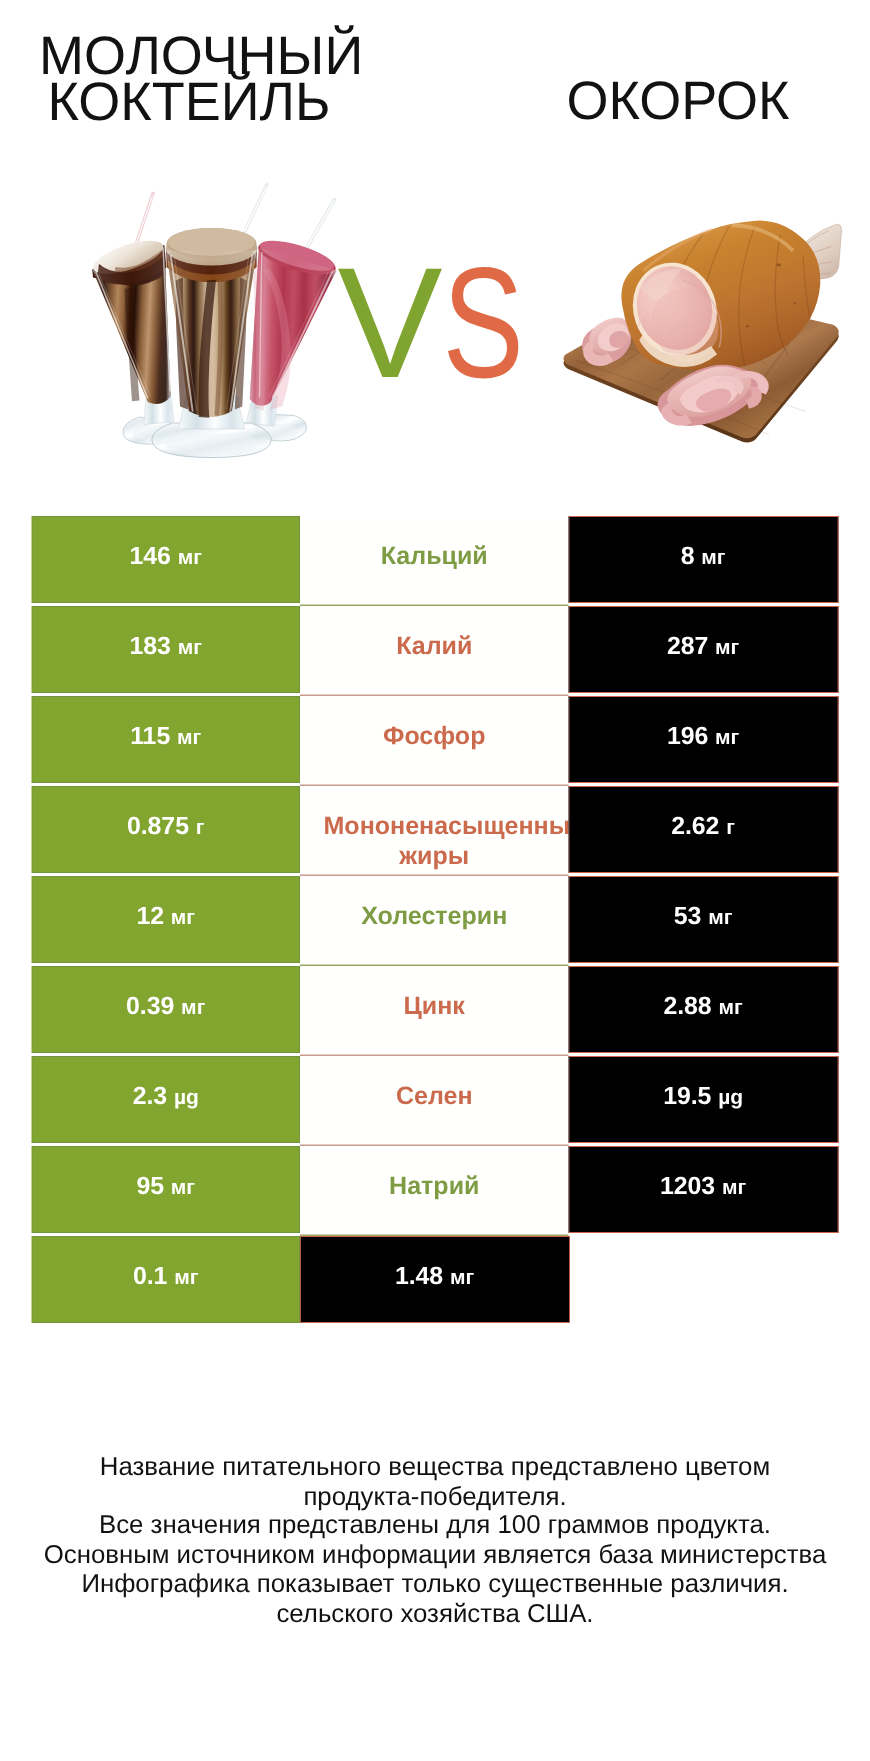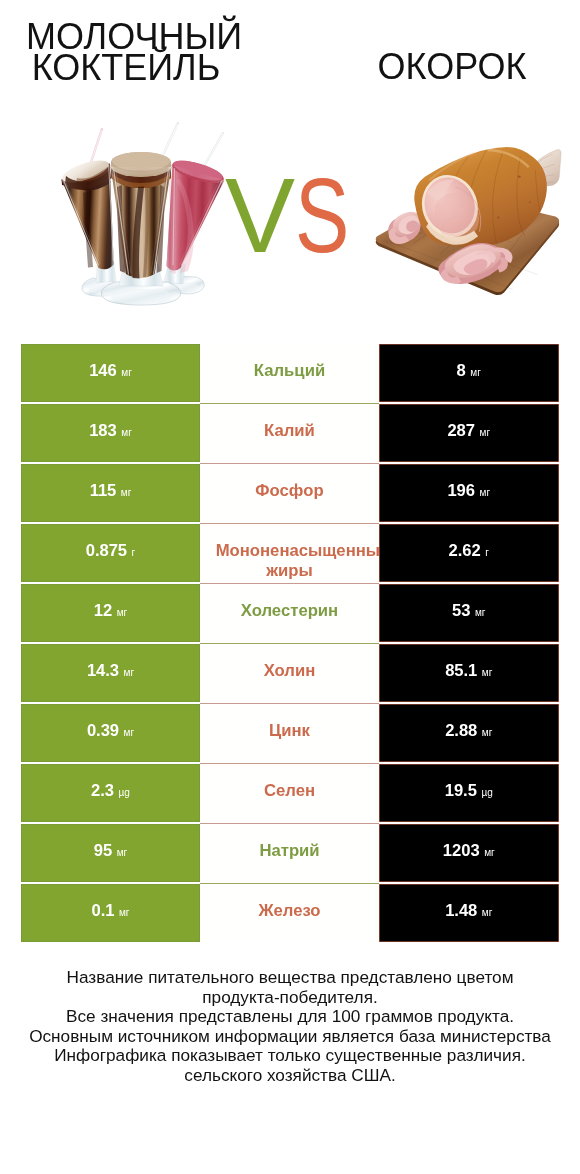--- a/index.html
+++ b/index.html
@@ -25,21 +25,21 @@
   .table{position:absolute;left:21px;top:344px;width:537.5px;}
   .row{position:relative;height:58.2px;margin-bottom:1.83px;display:flex;overflow:visible;}
   .cell{height:58.2px;display:flex;align-items:center;justify-content:center;box-sizing:border-box;position:relative;}
   .c-left{width:179px;background:#82a530;color:#ffffff;box-shadow:inset 0 0 0 0.6px #72933f;}
   .c-mid{width:179px;background:#fffffd;position:relative;z-index:1;}
   .c-mid:after{content:"";position:absolute;left:0;right:0;bottom:-1.8px;height:1px;background:#9aa861;}
   .c-mid.ob:after{background:#c79c8e;}
   
   .c-right{width:179.5px;background:#000000;color:#ffffff;z-index:2;box-shadow:inset 0 0 0 0.6px #cf6349;}
   .val{font-size:16.6px;font-weight:700;white-space:nowrap;letter-spacing:-0.05px;position:relative;top:-2px;}
-  .val .u{font-size:10px;font-weight:400;letter-spacing:0;}
+  .val .u{font-size:14px;font-weight:700;letter-spacing:0;}
   .lbl{font-size:16.7px;font-weight:700;text-align:center;line-height:20px;position:relative;top:-2px;}
   .lbl.green{color:#7e9c43;}
   .lbl.orange{color:#cb6a4c;}
   .lbl-nowrap{white-space:nowrap;}
   .lbl-2line{position:absolute;left:0;top:8px;width:179px;height:58.2px;display:flex;flex-direction:column;align-items:center;justify-content:center;line-height:20px;}
   .lbl-2line .l1{white-space:nowrap;position:relative;left:13px;}
   .lbl-2line .l2{white-space:nowrap;}
   .row:last-child .c-mid:after{display:none;}
 
   
@@ -394,31 +394,20 @@
         </div>
         <div class="cell c-mid">
           <span class="lbl green lbl-nowrap">Холестерин</span>
         </div>
         <div class="cell c-right">
           <span class="val"><span>53</span> <span class="u">мг</span></span>
         </div>
       </div>
       <div class="row">
         <div class="cell c-left">
-          <span class="val"><span>14.3</span> <span class="u">мг</span></span>
-        </div>
-        <div class="cell c-mid ob">
-          <span class="lbl orange lbl-nowrap">Холин</span>
-        </div>
-        <div class="cell c-right">
-          <span class="val"><span>85.1</span> <span class="u">мг</span></span>
-        </div>
-      </div>
-      <div class="row">
-        <div class="cell c-left">
           <span class="val"><span>0.39</span> <span class="u">мг</span></span>
         </div>
         <div class="cell c-mid ob">
           <span class="lbl orange lbl-nowrap">Цинк</span>
         </div>
         <div class="cell c-right">
           <span class="val"><span>2.88</span> <span class="u">мг</span></span>
         </div>
       </div>
       <div class="row">
@@ -439,23 +428,20 @@
         <div class="cell c-mid">
           <span class="lbl green lbl-nowrap">Натрий</span>
         </div>
         <div class="cell c-right">
           <span class="val"><span>1203</span> <span class="u">мг</span></span>
         </div>
       </div>
       <div class="row">
         <div class="cell c-left">
           <span class="val"><span>0.1</span> <span class="u">мг</span></span>
-        </div>
-        <div class="cell c-mid ob">
-          <span class="lbl orange lbl-nowrap">Железо</span>
         </div>
         <div class="cell c-right">
           <span class="val"><span>1.48</span> <span class="u">мг</span></span>
         </div>
       </div>
     </div>
 
   <div class="footer">
     <div>Название питательного вещества представлено цветом</div>
     <div>продукта-победителя.</div>

